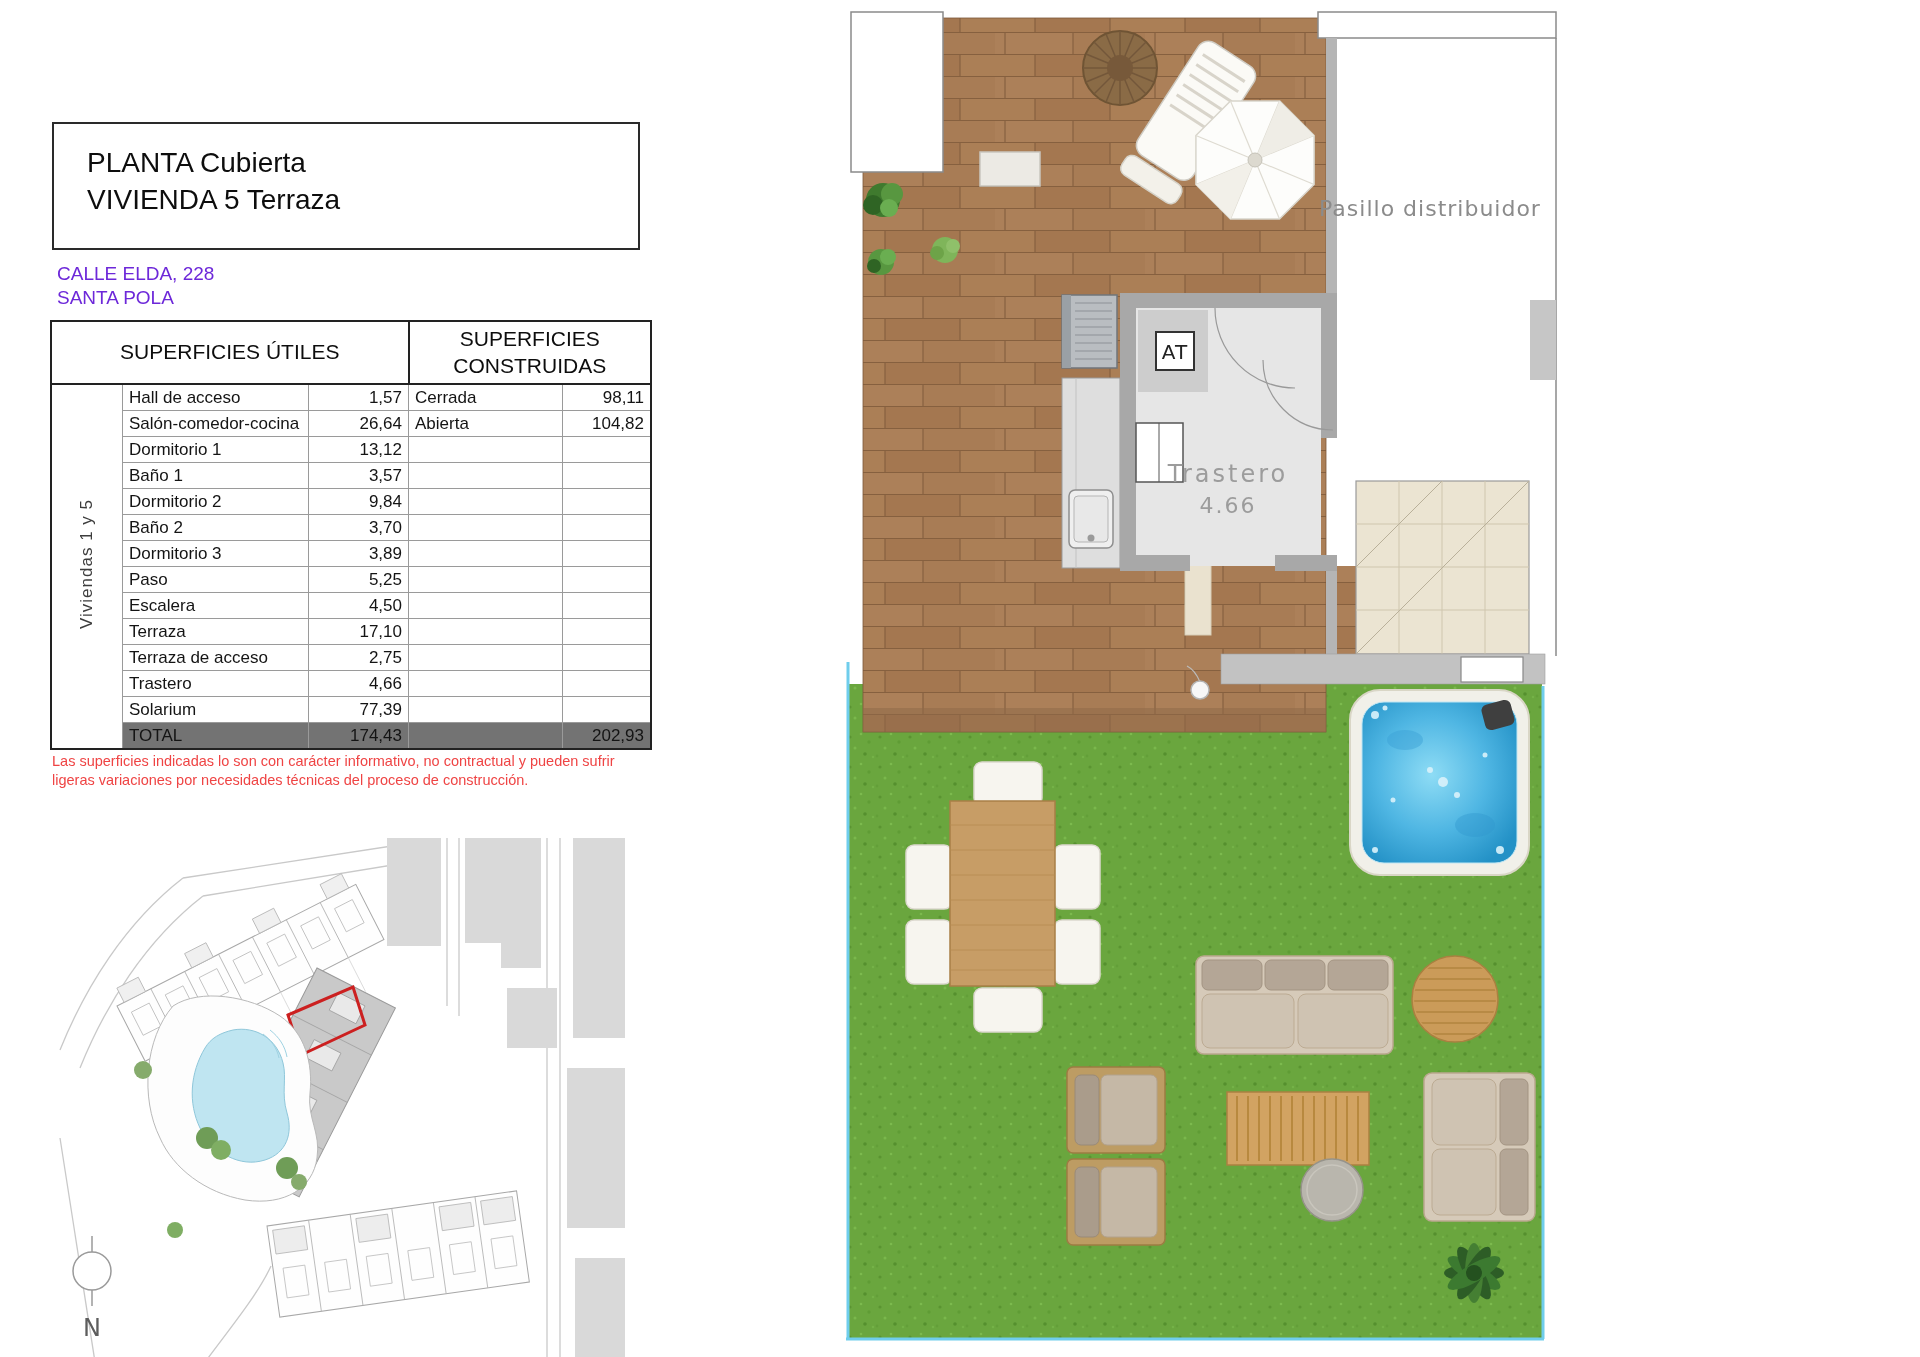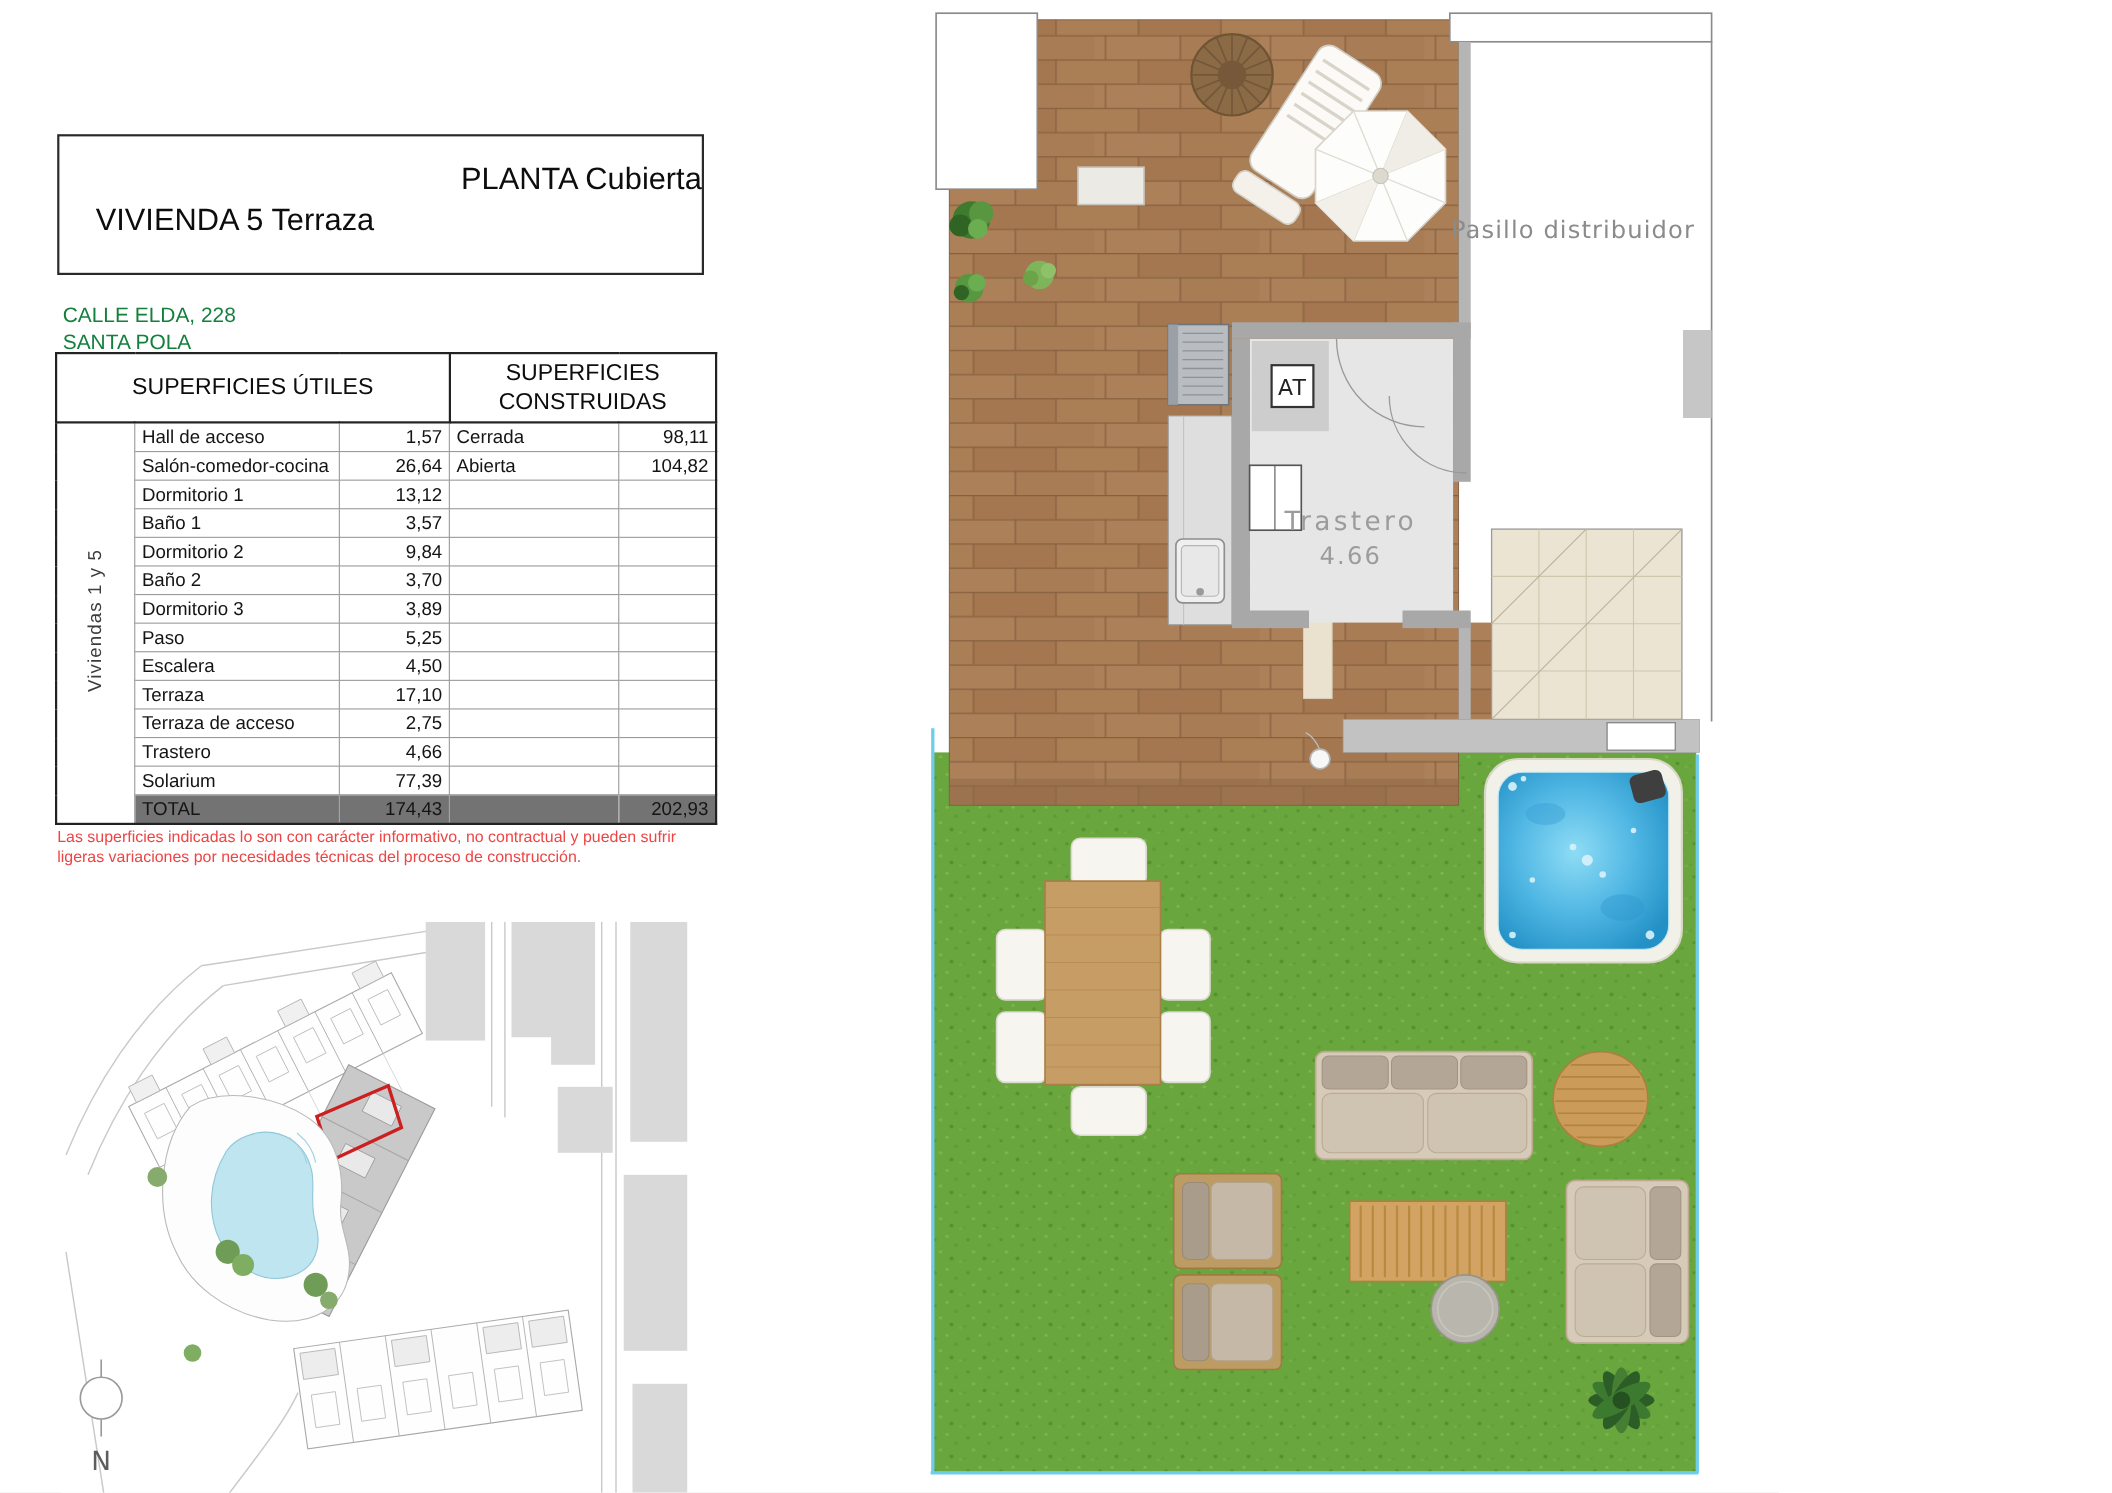--- a/index.html
+++ b/index.html
@@ -8,22 +8,22 @@
     font-family:"Liberation Sans", sans-serif;color:#111;overflow:hidden;
   }
   
   .title-box{
     position:absolute;left:52px;top:122px;width:588px;height:128px;
     border:2px solid #2a2a2a;box-sizing:border-box;
   }
   .title-box .t1,.title-box .t2{
     margin-left:33px;font-size:28px;line-height:37px;color:#0d0d0d;
   }
-  .title-box .t1{margin-top:20px;text-align:right;}
-  .address{position:absolute;left:57px;top:276px;font-size:19px;line-height:24px;color:#15803d;}
+  .title-box .t1{margin-top:20px;}
+  .address{position:absolute;left:57px;top:262px;font-size:19px;line-height:24px;color:#6d28d9;}
   
   table.areas{
     position:absolute;left:50px;top:320px;border-collapse:collapse;
     border:2px solid #222;table-layout:fixed;background:#fff;
   }
   table.areas th{
     border:2px solid #222;font-size:21px;font-weight:400;text-align:center;
     vertical-align:middle;height:61px;line-height:1.25;padding:0 4px;color:#0d0d0d;
   }
   table.areas td{

